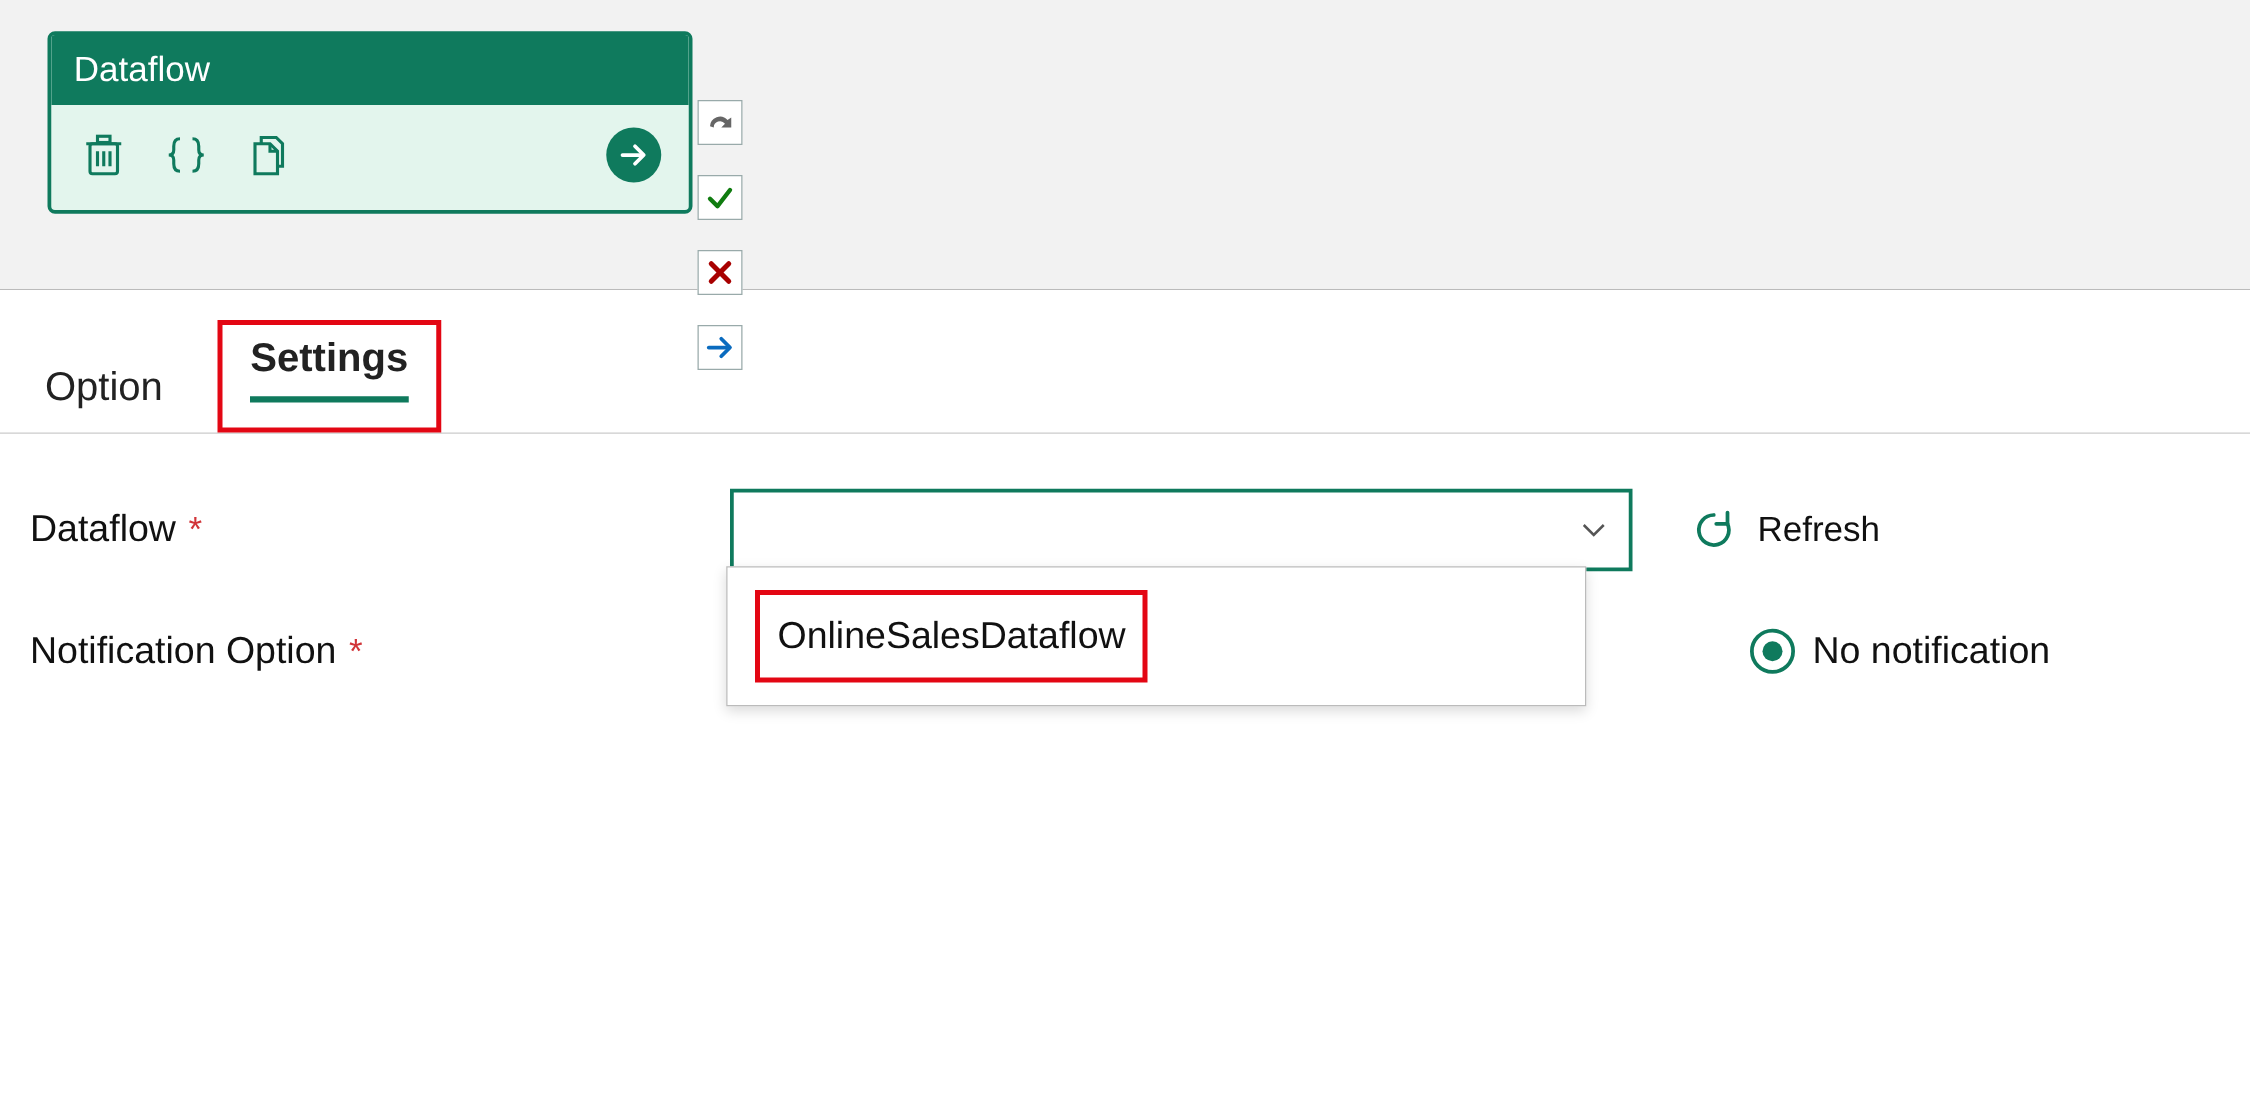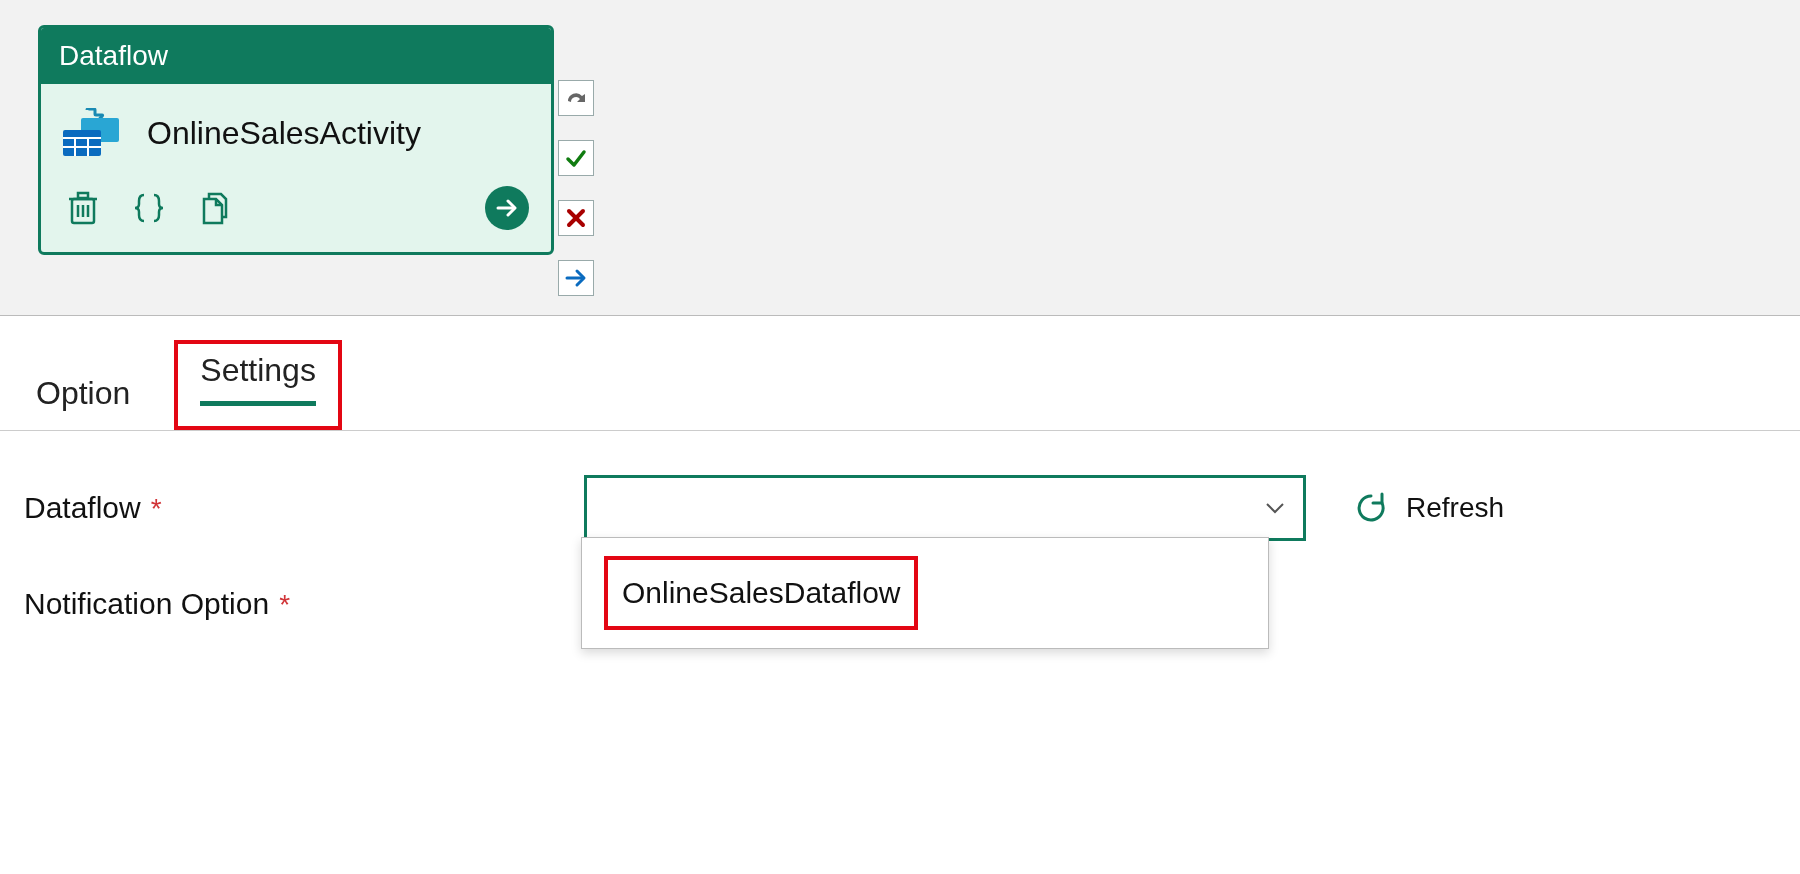--- a/index.html
+++ b/index.html
@@ -9,21 +9,21 @@
   .card-body{display:flex;align-items:center;padding:24px 22px 10px 22px;}
   .activity-name{font-size:32px;color:#111;margin-left:24px;}
   .card-footer{display:flex;align-items:center;padding:20px 22px 24px 22px;position:relative;}
   .footer-btn{width:40px;height:40px;display:inline-flex;align-items:center;justify-content:center;margin-right:26px;}
   .go-btn{width:44px;height:44px;border-radius:50%;background:#0f7a5d;display:flex;align-items:center;justify-content:center;position:absolute;right:22px;}
   .side-icons{position:absolute;left:558px;top:80px;}
   .side-icon{width:34px;height:34px;border:1px solid #9aa;background:#fff;display:flex;align-items:center;justify-content:center;margin-bottom:24px;font-size:22px;font-weight:bold;}
   .panel{background:#fff;border-top:1px solid #bbb;}
   .tabs-row{display:flex;align-items:flex-end;padding:24px 24px 0 24px;border-bottom:1px solid #ccc;}
   .tab{font-size:32px;color:#222;padding:6px 12px 18px 12px;margin-right:32px;}
-  .tab.active{font-weight:400;}
+  .tab.active{font-weight:700;}
   .tab.active .underline{display:block;height:5px;background:#0f7a5d;margin-top:12px;}
   .underline{display:none;}
   .tab-highlight{border:4px solid #e30613;padding:2px 10px 2px 10px;}
   .form-area{padding:44px 24px 0 24px;}
   .form-row{display:flex;align-items:center;margin-bottom:46px;}
   .form-label{font-size:30px;width:560px;}
   .req{color:#d13438;margin-left:10px;font-size:28px;}
   .select-wrap{position:relative;}
   .select-box{width:680px;height:60px;border:3px solid #0f7a5d;background:#fff;display:flex;align-items:center;justify-content:flex-end;padding:0 18px;}
   .chev{font-size:24px;color:#555;}
@@ -37,34 +37,20 @@
   .radio-inner{width:16px;height:16px;border-radius:50%;background:#0f7a5d;}
   svg{display:block;}
 </style>
 </head>
 <body>
 
 <div class="canvas-bg">
   <div class="activity-card">
     <div class="card-header">
       <span>Dataflow</span>
-    </div>
-    <div class="card-body">
-      <span>
-        <svg width="60" height="50" viewBox="0 0 60 50">
-          <path d="M24 2 q0 -1 1 -1 h6 q1 0 1 1 v4 q0 1 1 1 h6 q1 0 0.3 1 l-7 7" fill="none" stroke="#198ab3" stroke-width="3"></path>
-          <rect x="18" y="10" width="38" height="24" rx="2" fill="#29a6d4"></rect>
-          <rect x="0" y="22" width="38" height="26" rx="2" fill="#0a6bbf"></rect>
-          <line x1="0" y1="30" x2="38" y2="30" stroke="#fff" stroke-width="2"></line>
-          <line x1="12" y1="30" x2="12" y2="48" stroke="#fff" stroke-width="2"></line>
-          <line x1="25" y1="30" x2="25" y2="48" stroke="#fff" stroke-width="2"></line>
-          <line x1="0" y1="39" x2="38" y2="39" stroke="#fff" stroke-width="2"></line>
-        </svg>
-      </span>
-      <span class="activity-name">OnlineSalesActivity</span>
     </div>
     <div class="card-footer">
       <span class="footer-btn">
         <svg width="30" height="34" viewBox="0 0 30 34">
           <rect x="4" y="8" width="22" height="24" rx="2" fill="none" stroke="#0f7a5d" stroke-width="2.5"></rect>
           <line x1="10" y1="14" x2="10" y2="26" stroke="#0f7a5d" stroke-width="2.5"></line>
           <line x1="15" y1="14" x2="15" y2="26" stroke="#0f7a5d" stroke-width="2.5"></line>
           <line x1="20" y1="14" x2="20" y2="26" stroke="#0f7a5d" stroke-width="2.5"></line>
           <line x1="1" y1="8" x2="29" y2="8" stroke="#0f7a5d" stroke-width="2.5"></line>
           <rect x="10" y="2" width="10" height="5" fill="none" stroke="#0f7a5d" stroke-width="2.5"></rect>
@@ -163,15 +149,21 @@
         </span>
         <span>Refresh</span>
       </div>
     </div>
 
     <div class="form-row" style="margin-bottom:0;">
       <div class="form-label">
         <span>Notification Option</span><span class="req">*</span>
       </div>
       <div style="width:686px;"></div>
+      <div class="radio-group">
+        <span class="radio-outer">
+            <span class="radio-inner"></span>
+          </span>
+        <span>No notification</span>
+      </div>
     </div>
   </div>
 </div>
 
 </body></html>

